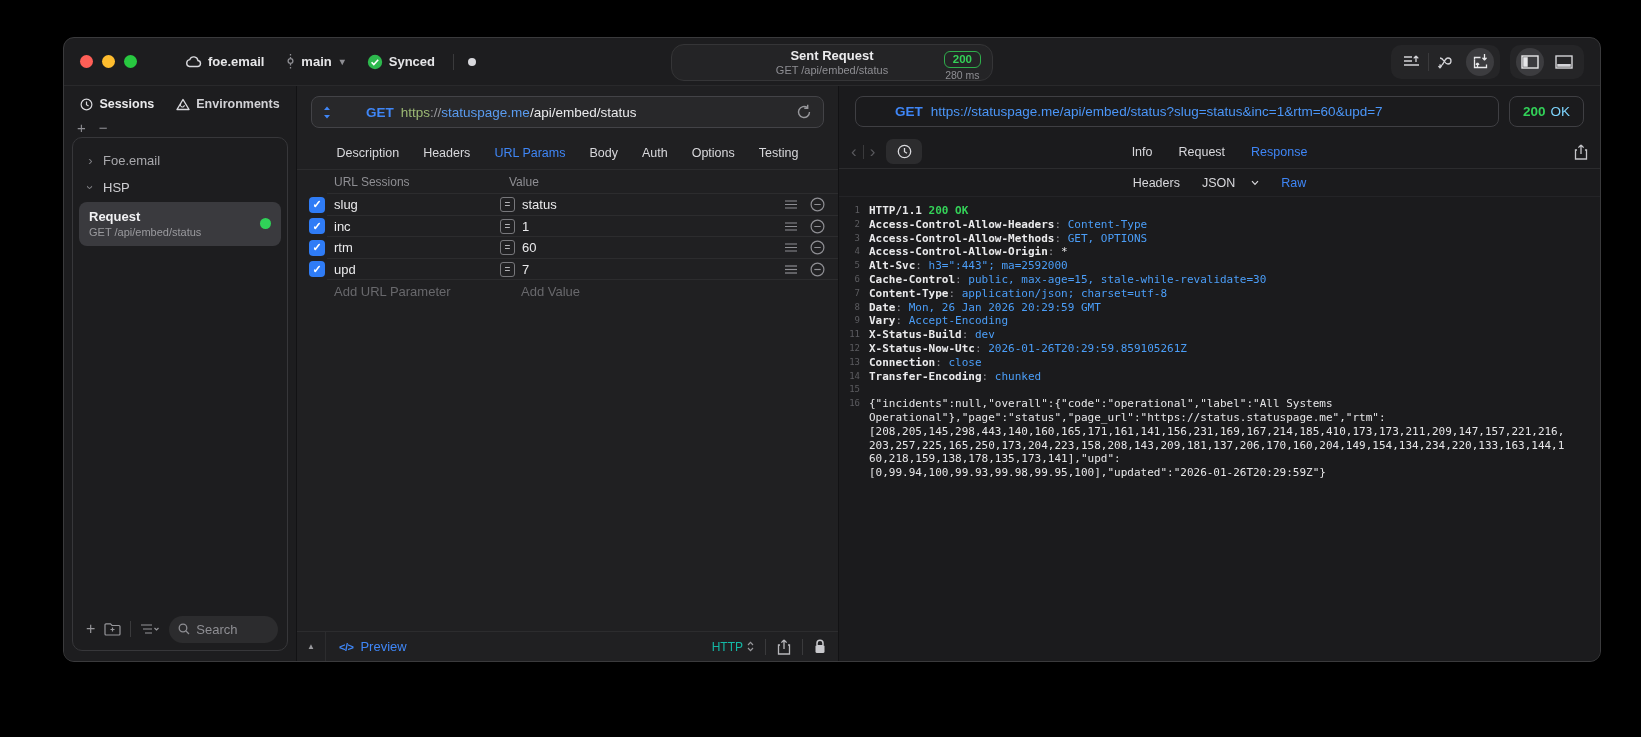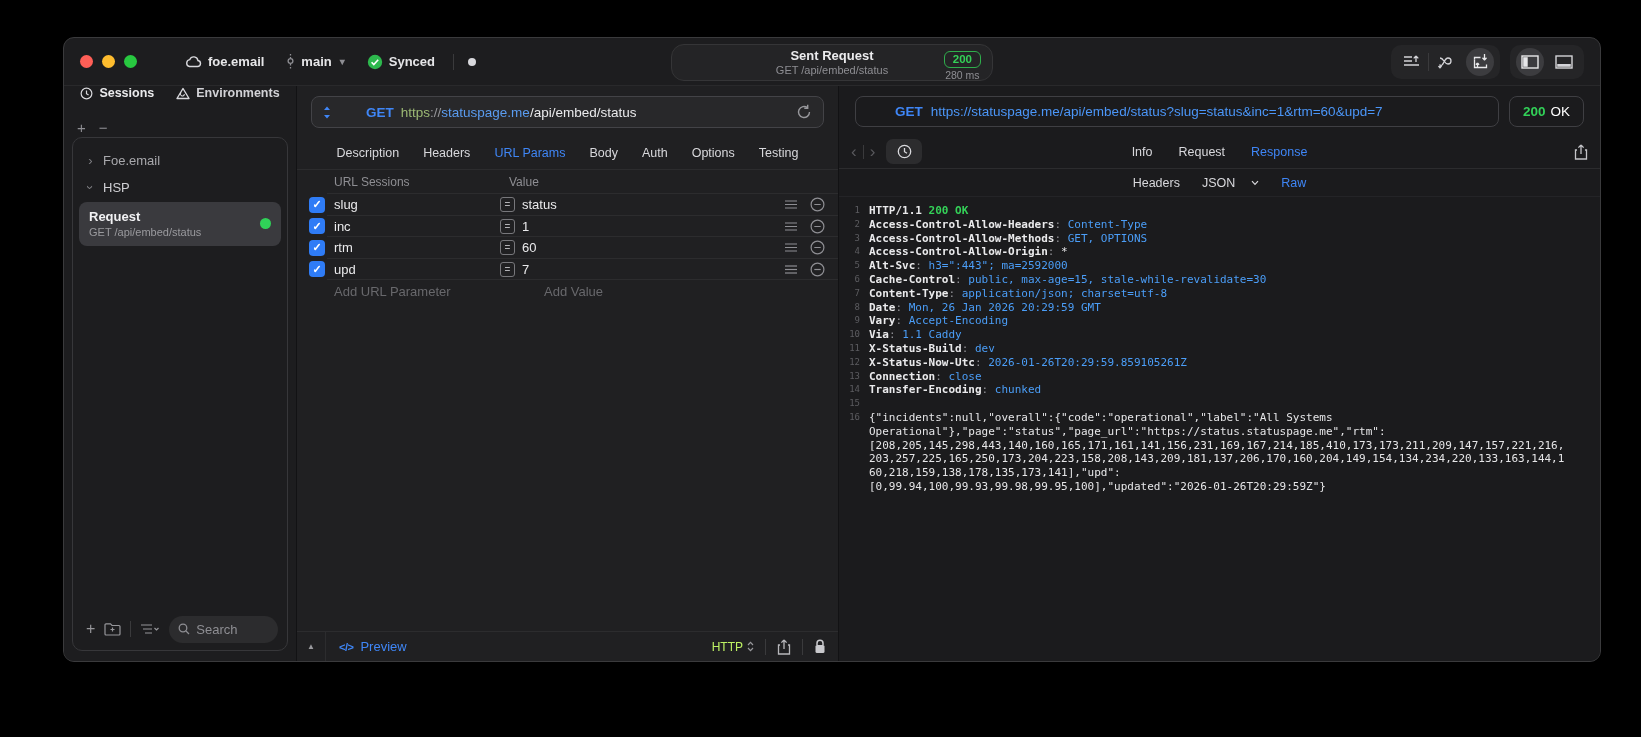--- a/index.html
+++ b/index.html
@@ -38,21 +38,21 @@
   .tb-btn.sel::before { content:''; position:absolute; width:28px; height:28px; border-radius:50%; background:#3c3c3f; }
   .tb-btn svg { position:relative; }
   .grp-sep { width:1px; height:18px; background:#3a3a3c; }
 
   
   .main { flex:1; display:flex; min-height:0; }
 
   
   .sidebar { width:233px; flex:0 0 233px; background:#1d1d1f; border-right:1px solid #121214;
     display:flex; flex-direction:column; }
-  .side-tabs { flex:0 0 36px; display:flex; align-items:flex-start; justify-content:center; gap:22px; }
+  .side-tabs { flex:0 0 36px; display:flex; align-items:center; justify-content:center; gap:22px; }
   .side-tab { display:flex; align-items:center; gap:6px; font-size:12.5px; font-weight:600; color:#eaeaec; }
   .side-tab.inactive { color:#d2d2d6; }
   .pm-row { flex:0 0 14px; display:flex; gap:13px; padding:0 13px; color:#8e8e93; font-size:15px; line-height:12px; }
   .pm-row span { cursor:default; }
   .side-panel { flex:1; margin:1px 8px 10px; border:1px solid #37373a; border-radius:10px;
     display:flex; flex-direction:column; padding-top:9px; min-height:0; }
   .tree-item { height:27px; display:flex; align-items:center; gap:8px; padding:0 13px; font-size:13px; color:#a8a8ac; }
   .tree-item.bright { color:#cfcfd3; }
   .tw { width:9px; color:#7e7e82; font-size:13px; display:flex; justify-content:center; }
   .tw.open { transform:rotate(90deg); }
@@ -90,31 +90,31 @@
   .p-val { margin-left:7px; flex:1; }
   .row-icons { display:flex; align-items:center; gap:13px; padding-right:13px; }
   .add-row { height:23px; display:flex; align-items:center; padding-left:12px; font-size:13px; color:#68686c; }
   .add-name { margin-left:25px; width:174px; }
 
   .req-footer { margin-top:auto; flex:0 0 30px; border-top:1px solid #2c2c2e; display:flex; align-items:center; }
   .collapse-cell { width:29px; height:100%; border-right:1px solid #2c2c2e; display:flex; align-items:center; justify-content:center; color:#9a9a9e; font-size:8px; }
   .preview { display:flex; align-items:center; gap:7px; margin-left:13px; color:#3f86f6; font-size:13px; }
   .code-glyph { font-size:11px; font-weight:700; letter-spacing:-0.5px; }
   .rf-right { margin-left:auto; display:flex; align-items:center; gap:11px; padding-right:12px; }
-  .proto { font-size:12px; color:#bef264; display:flex; align-items:center; gap:4px;padding-left:24px; }
+  .proto { font-size:12px; color:#14b8a6; display:flex; align-items:center; gap:4px;padding-left:24px; }
 
   
   .response-panel { flex:1; background:#1b1b1d; display:flex; flex-direction:column; min-width:0; }
   .resp-top { padding:10px 16px 8px; display:flex; align-items:center; gap:10px; }
   .resp-url { flex:1; height:31px; border:1px solid #3f3f43; border-radius:8px; display:flex; align-items:center;
     padding:0 11px; gap:8px; font-size:13.5px; overflow:hidden; white-space:nowrap; }
   .resp-url .u { color:#4b96f8; }
   .status-box { height:31px; border:1px solid #3f3f43; border-radius:8px; display:flex; align-items:center; gap:5px;
     padding:0 13px; font-size:13.5px; white-space:nowrap; }
-  .sc { color:#32d158; font-weight:700; } .st { color:#ffffff; }
+  .sc { color:#32d158; font-weight:700; } .st { color:#7dd3fc; }
   .resp-nav { flex:0 0 34px; border-bottom:1px solid #2c2c2e; display:flex; align-items:center; padding:0 12px; position:relative; }
   .bf { display:flex; align-items:center; color:#59595d; font-size:17px; gap:0; z-index:1; }
   .bf .v-sep { height:14px; margin:0 6px; }
   .hist-btn { width:36px; height:25px; background:#2c2c2e; border-radius:7px; display:flex; align-items:center; justify-content:center; margin-left:11px; z-index:1; }
   .nav-tabs { position:absolute; left:0; right:0; display:flex; justify-content:center; gap:26px; font-size:12.5px; color:#d8d8dc; }
   .resp-share { margin-left:auto; z-index:1; }
   .resp-subnav { flex:0 0 28px; display:flex; align-items:center; justify-content:center; gap:22px;
     font-size:12.5px; color:#d8d8dc; border-bottom:1px solid #242427; }
   .subtab { display:flex; align-items:center; gap:16px; }
 
@@ -390,21 +390,21 @@
               <svg width="15" height="15" viewBox="0 0 15 15">
                 <circle cx="7.5" cy="7.5" r="6.4" fill="none" stroke="#8e8e93" stroke-width="1.2"></circle>
                 <line x1="4.3" y1="7.5" x2="10.7" y2="7.5" stroke="#8e8e93" stroke-width="1.2"></line>
               </svg>
             </span>
           </div>
         </div>
 
       <div class="add-row">
         <span class="add-name">Add URL Parameter</span>
-        <span style="margin-left:36px">Add Value</span>
+        <span style="margin-left:13px">Add Value</span>
       </div>
 
       <div class="req-footer">
         <div class="collapse-cell">
           <span>▲</span>
         </div>
         <div class="preview">
           <span class="code-glyph">&lt;/&gt;</span>
           <span>Preview</span>
         </div>
@@ -509,24 +509,20 @@
           </div>
           <div class="code-row">
             <span class="ln">8</span>
             <span class="ct"><span class="c-name">Date</span><span class="c-dim">: </span><span class="c-blue">Mon, 26 Jan 2026 20:29:59 GMT</span></span>
           </div>
           <div class="code-row">
             <span class="ln">9</span>
             <span class="ct"><span class="c-name">Vary</span><span class="c-dim">: </span><span class="c-blue">Accept-Encoding</span></span>
           </div>
           <div class="code-row">
-            <span class="ln">10</span>
-            <span class="ct"><span class="c-name">Via</span><span class="c-dim">: </span><span class="c-blue">1.1 Caddy</span></span>
-          </div>
-          <div class="code-row">
             <span class="ln">11</span>
             <span class="ct"><span class="c-name">X-Status-Build</span><span class="c-dim">: </span><span class="c-blue">dev</span></span>
           </div>
           <div class="code-row">
             <span class="ln">12</span>
             <span class="ct"><span class="c-name">X-Status-Now-Utc</span><span class="c-dim">: </span><span class="c-blue">2026-01-26T20:29:59.859105261Z</span></span>
           </div>
           <div class="code-row">
             <span class="ln">13</span>
             <span class="ct"><span class="c-name">Connection</span><span class="c-dim">: </span><span class="c-blue">close</span></span>

